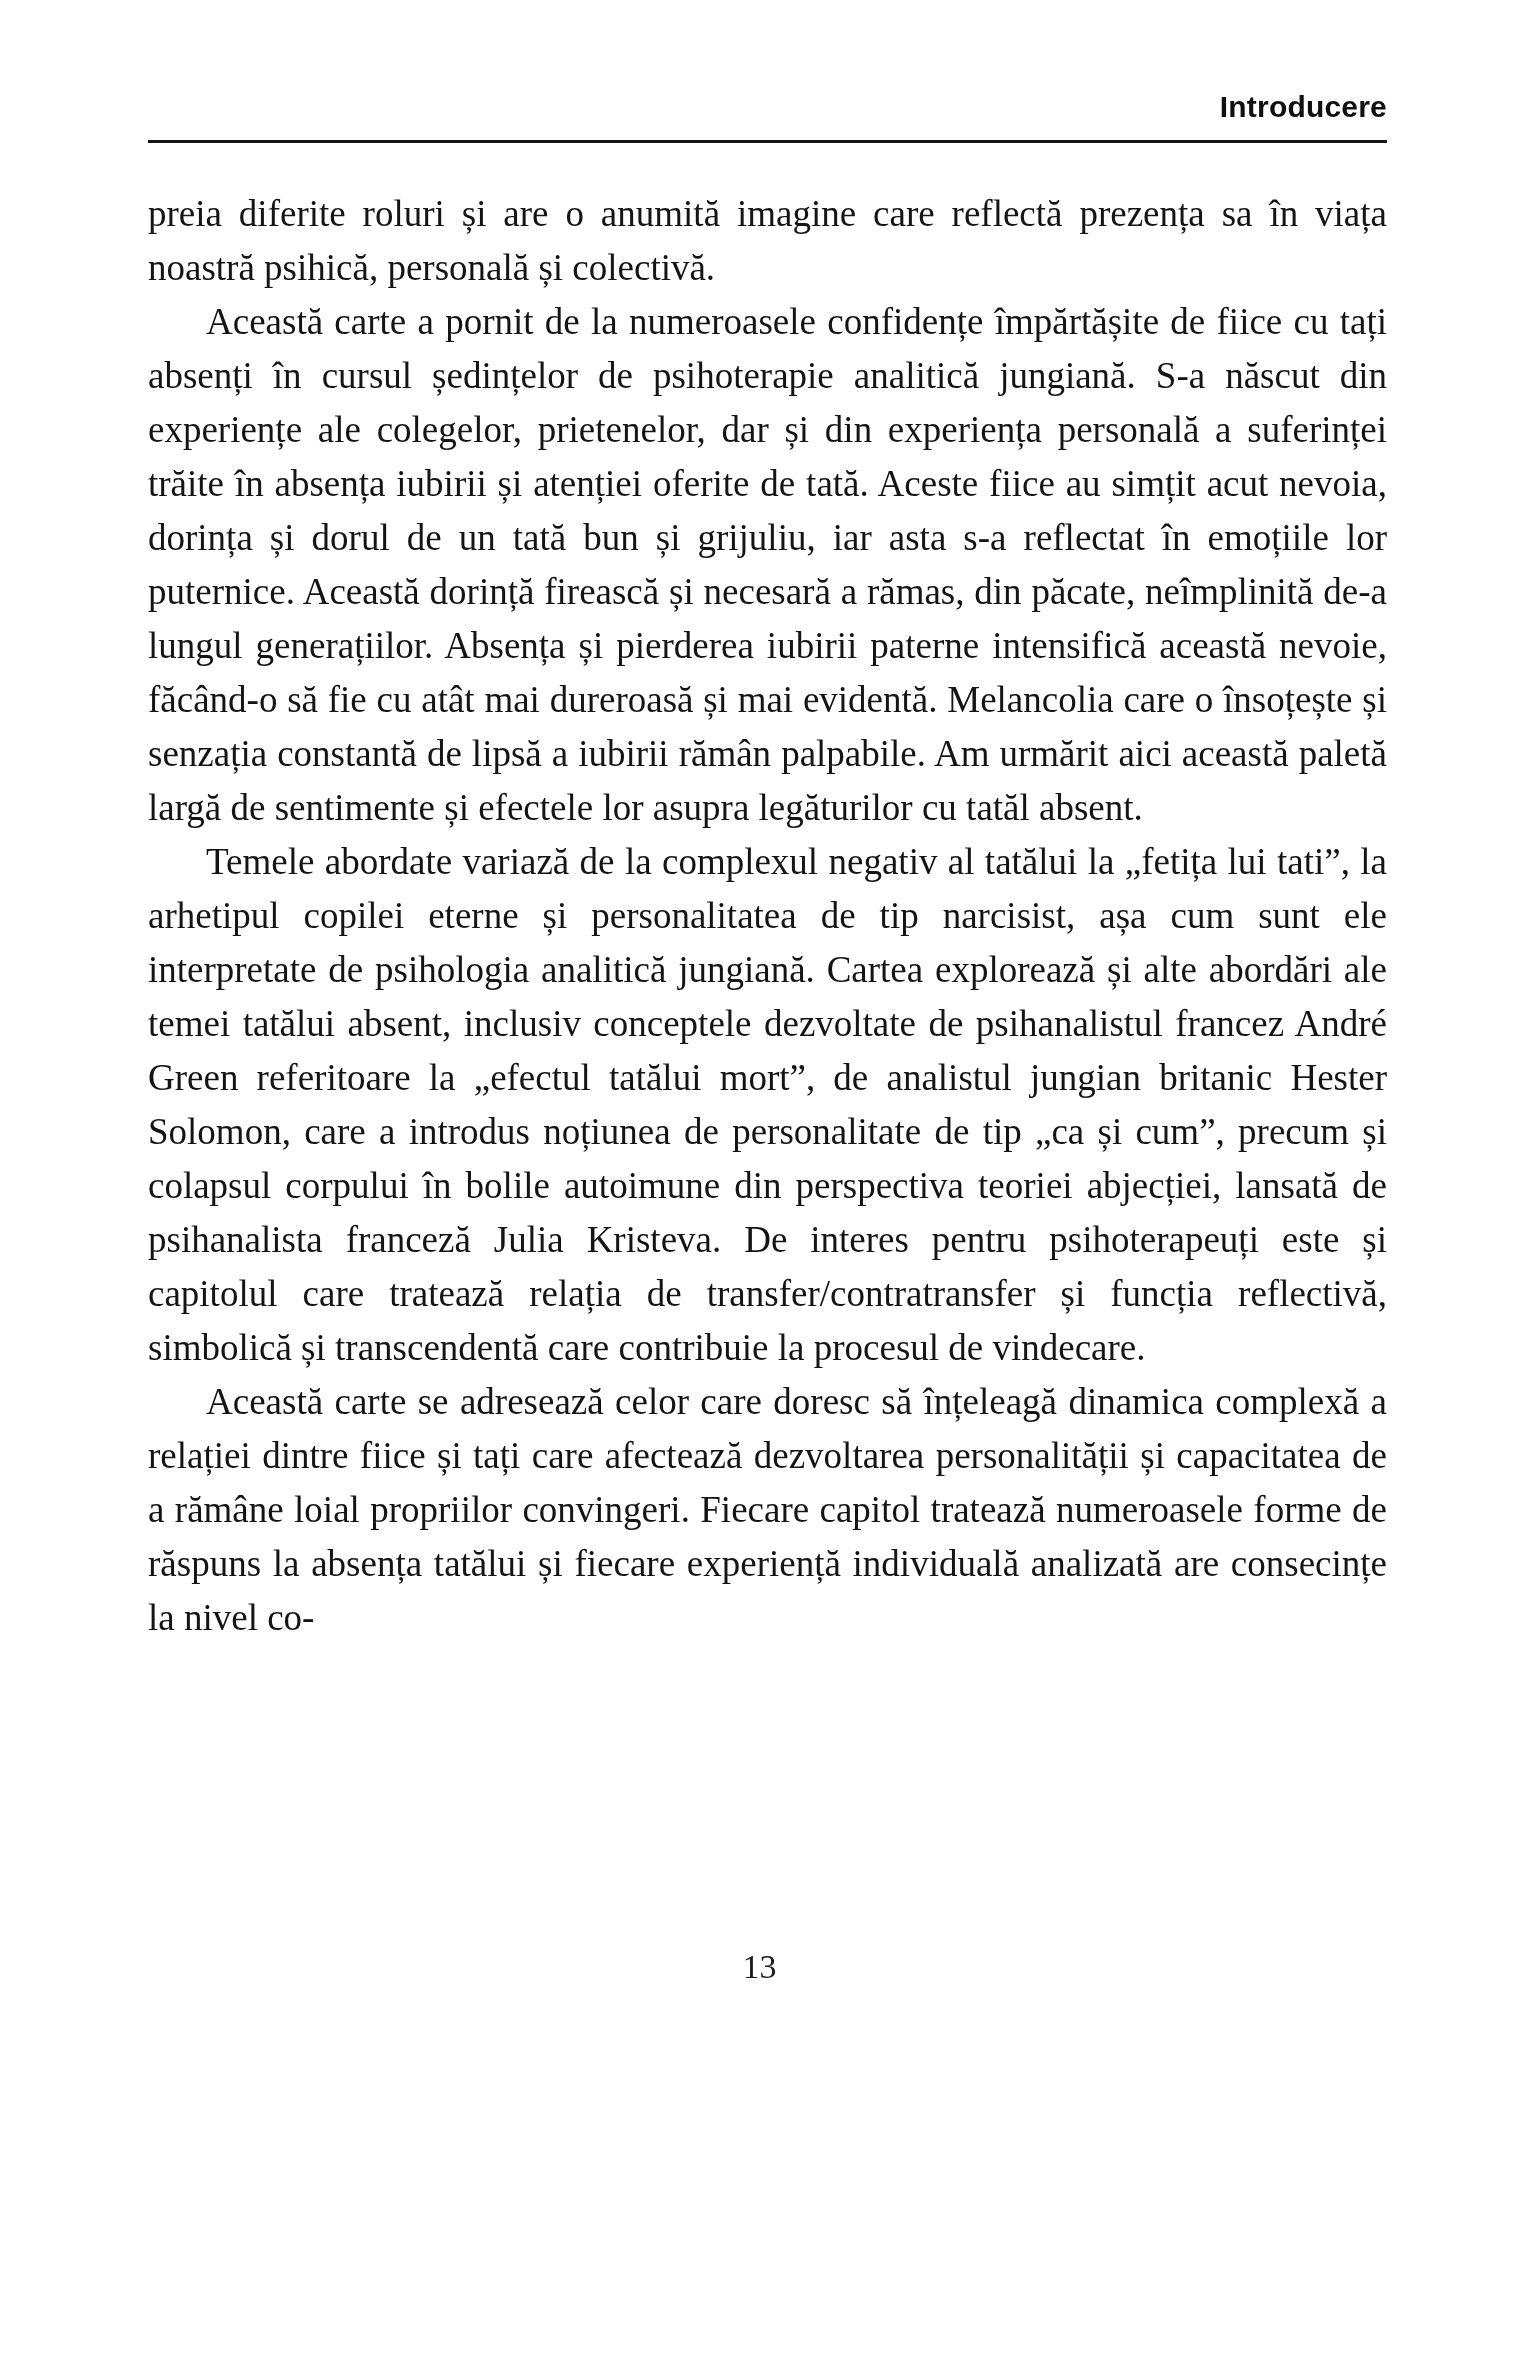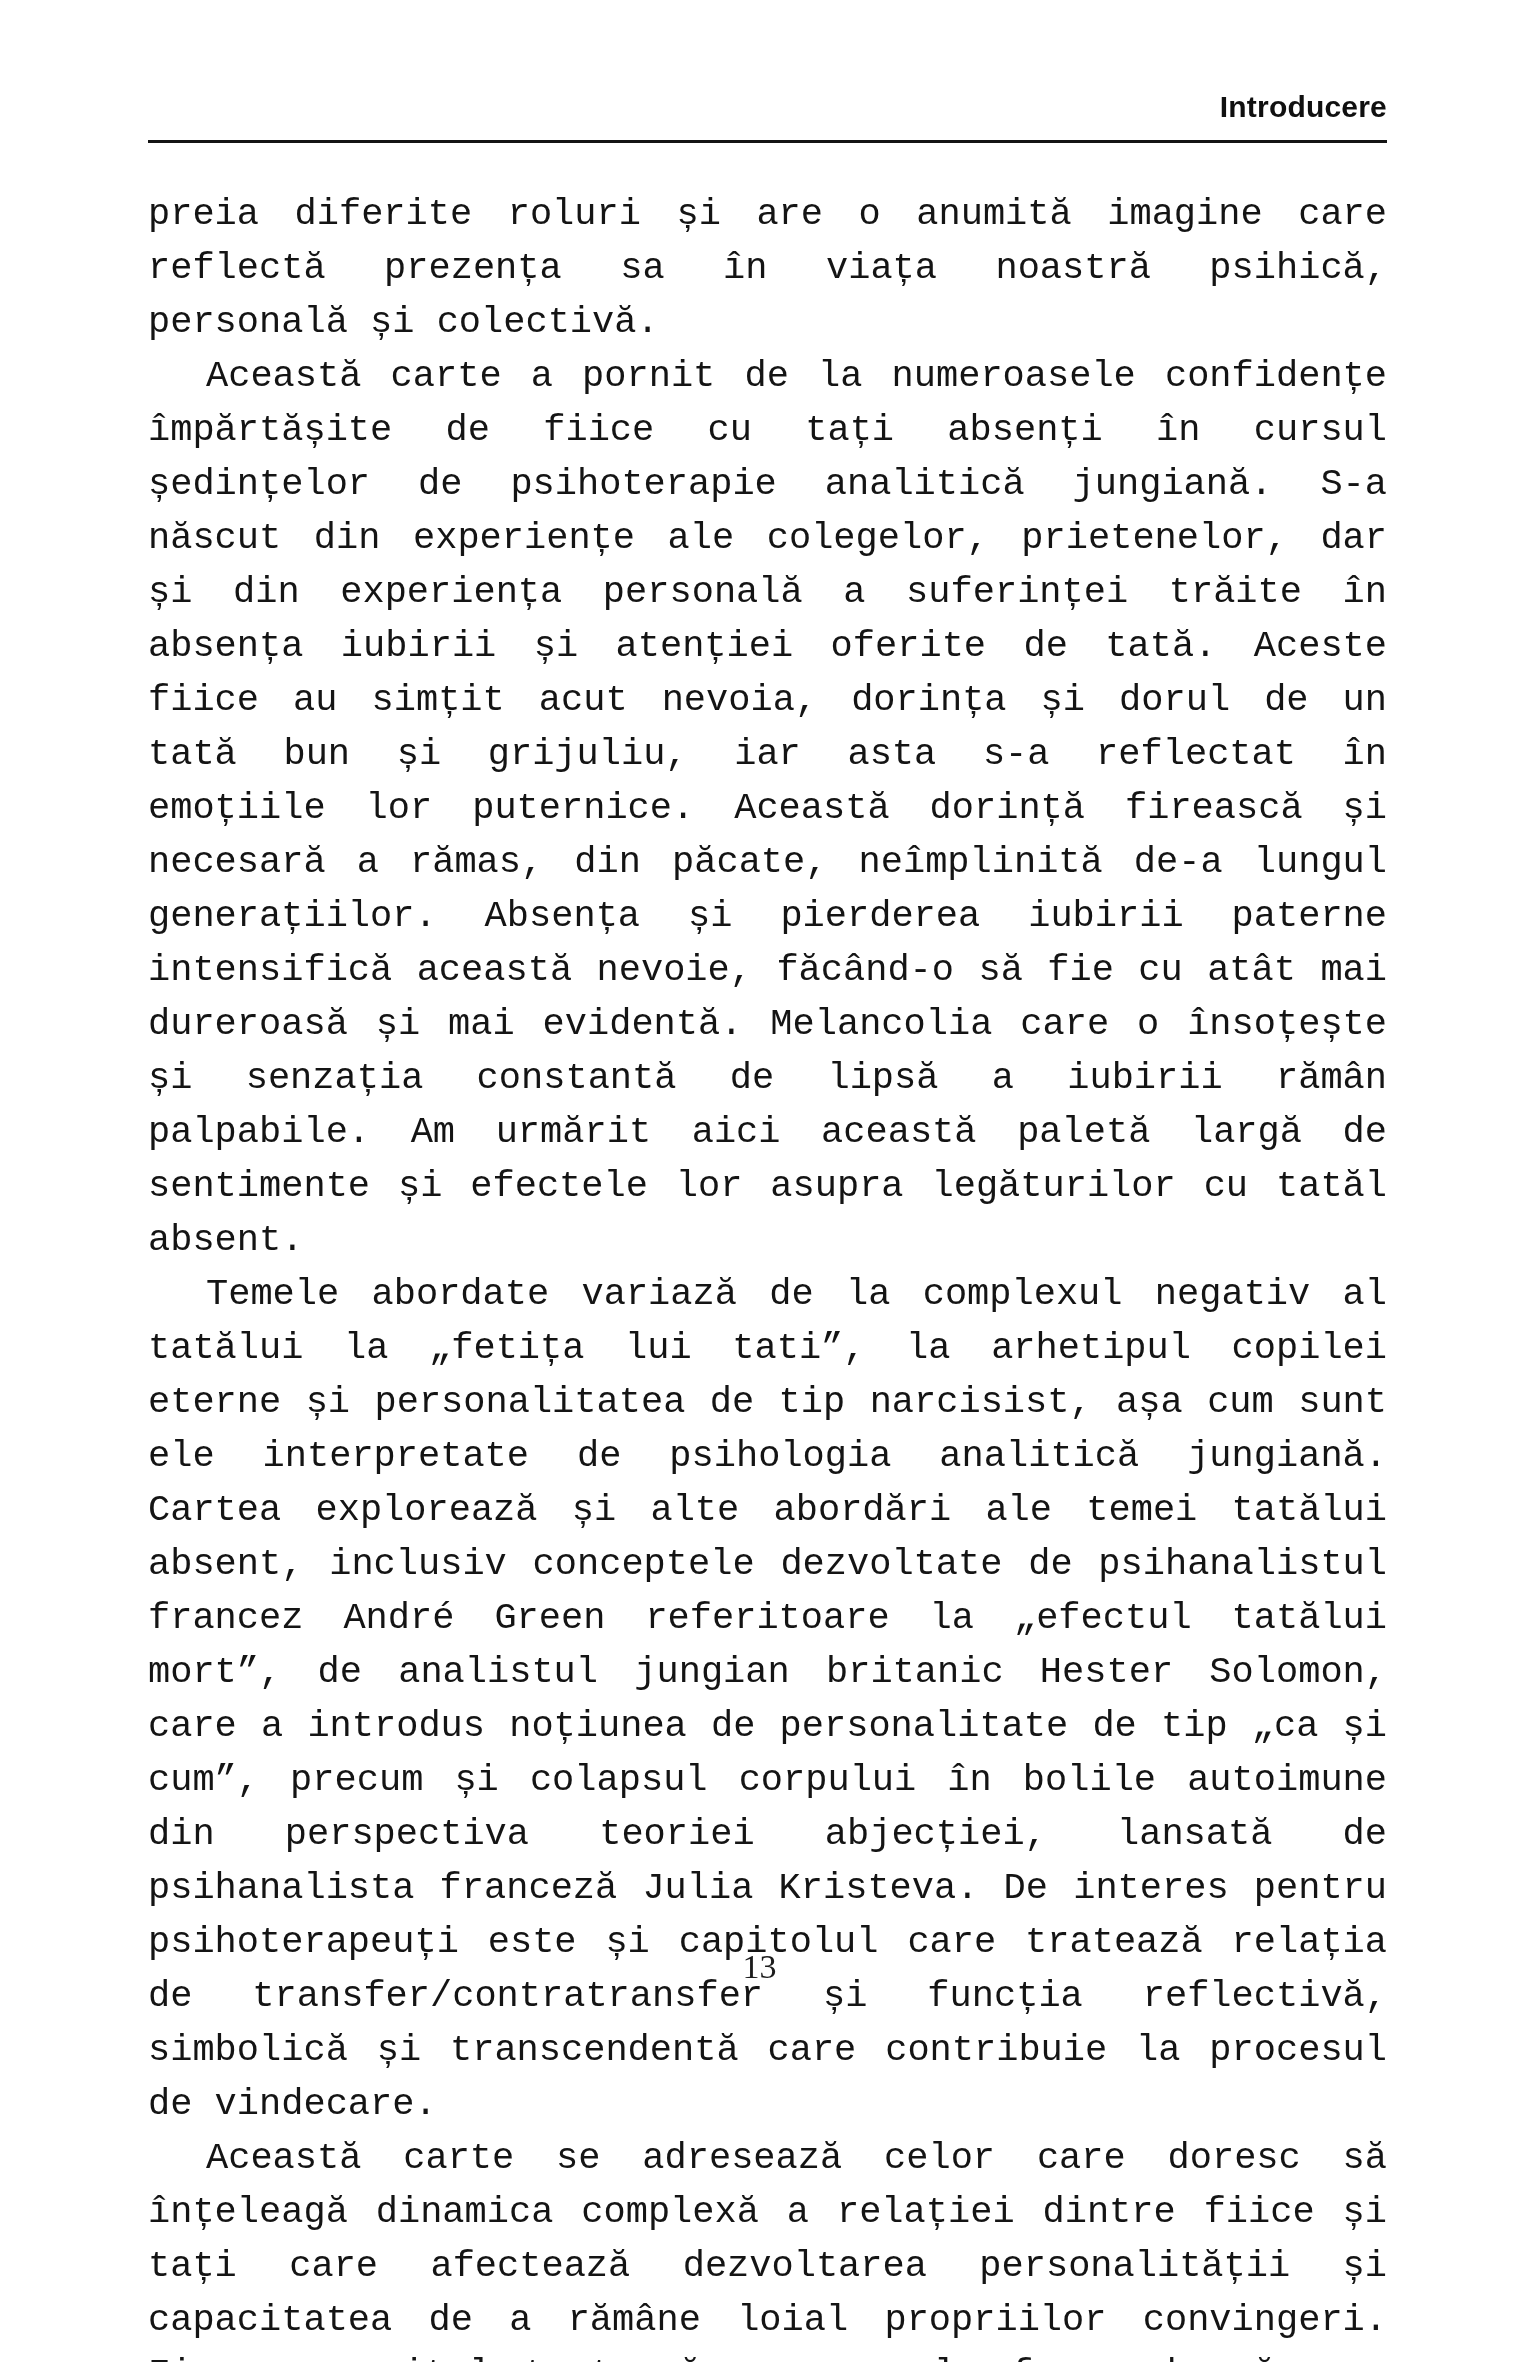--- a/index.html
+++ b/index.html
@@ -37,21 +37,20 @@
   .body-text {
     margin-top: 44px;
     font-size: 37px;
     line-height: 54px;
     text-align: justify;
     color: #141414;
   }
   .body-text p {
     text-indent: 58px;
     margin: 0;
-    font-family: Liberation Mono, monospace;
   }
   .body-text p.no-indent {
     text-indent: 0;
   }
   .page-number {
     position: absolute;
     left: 0;
     right: 16px;
     top: 1948px;
     text-align: center;

